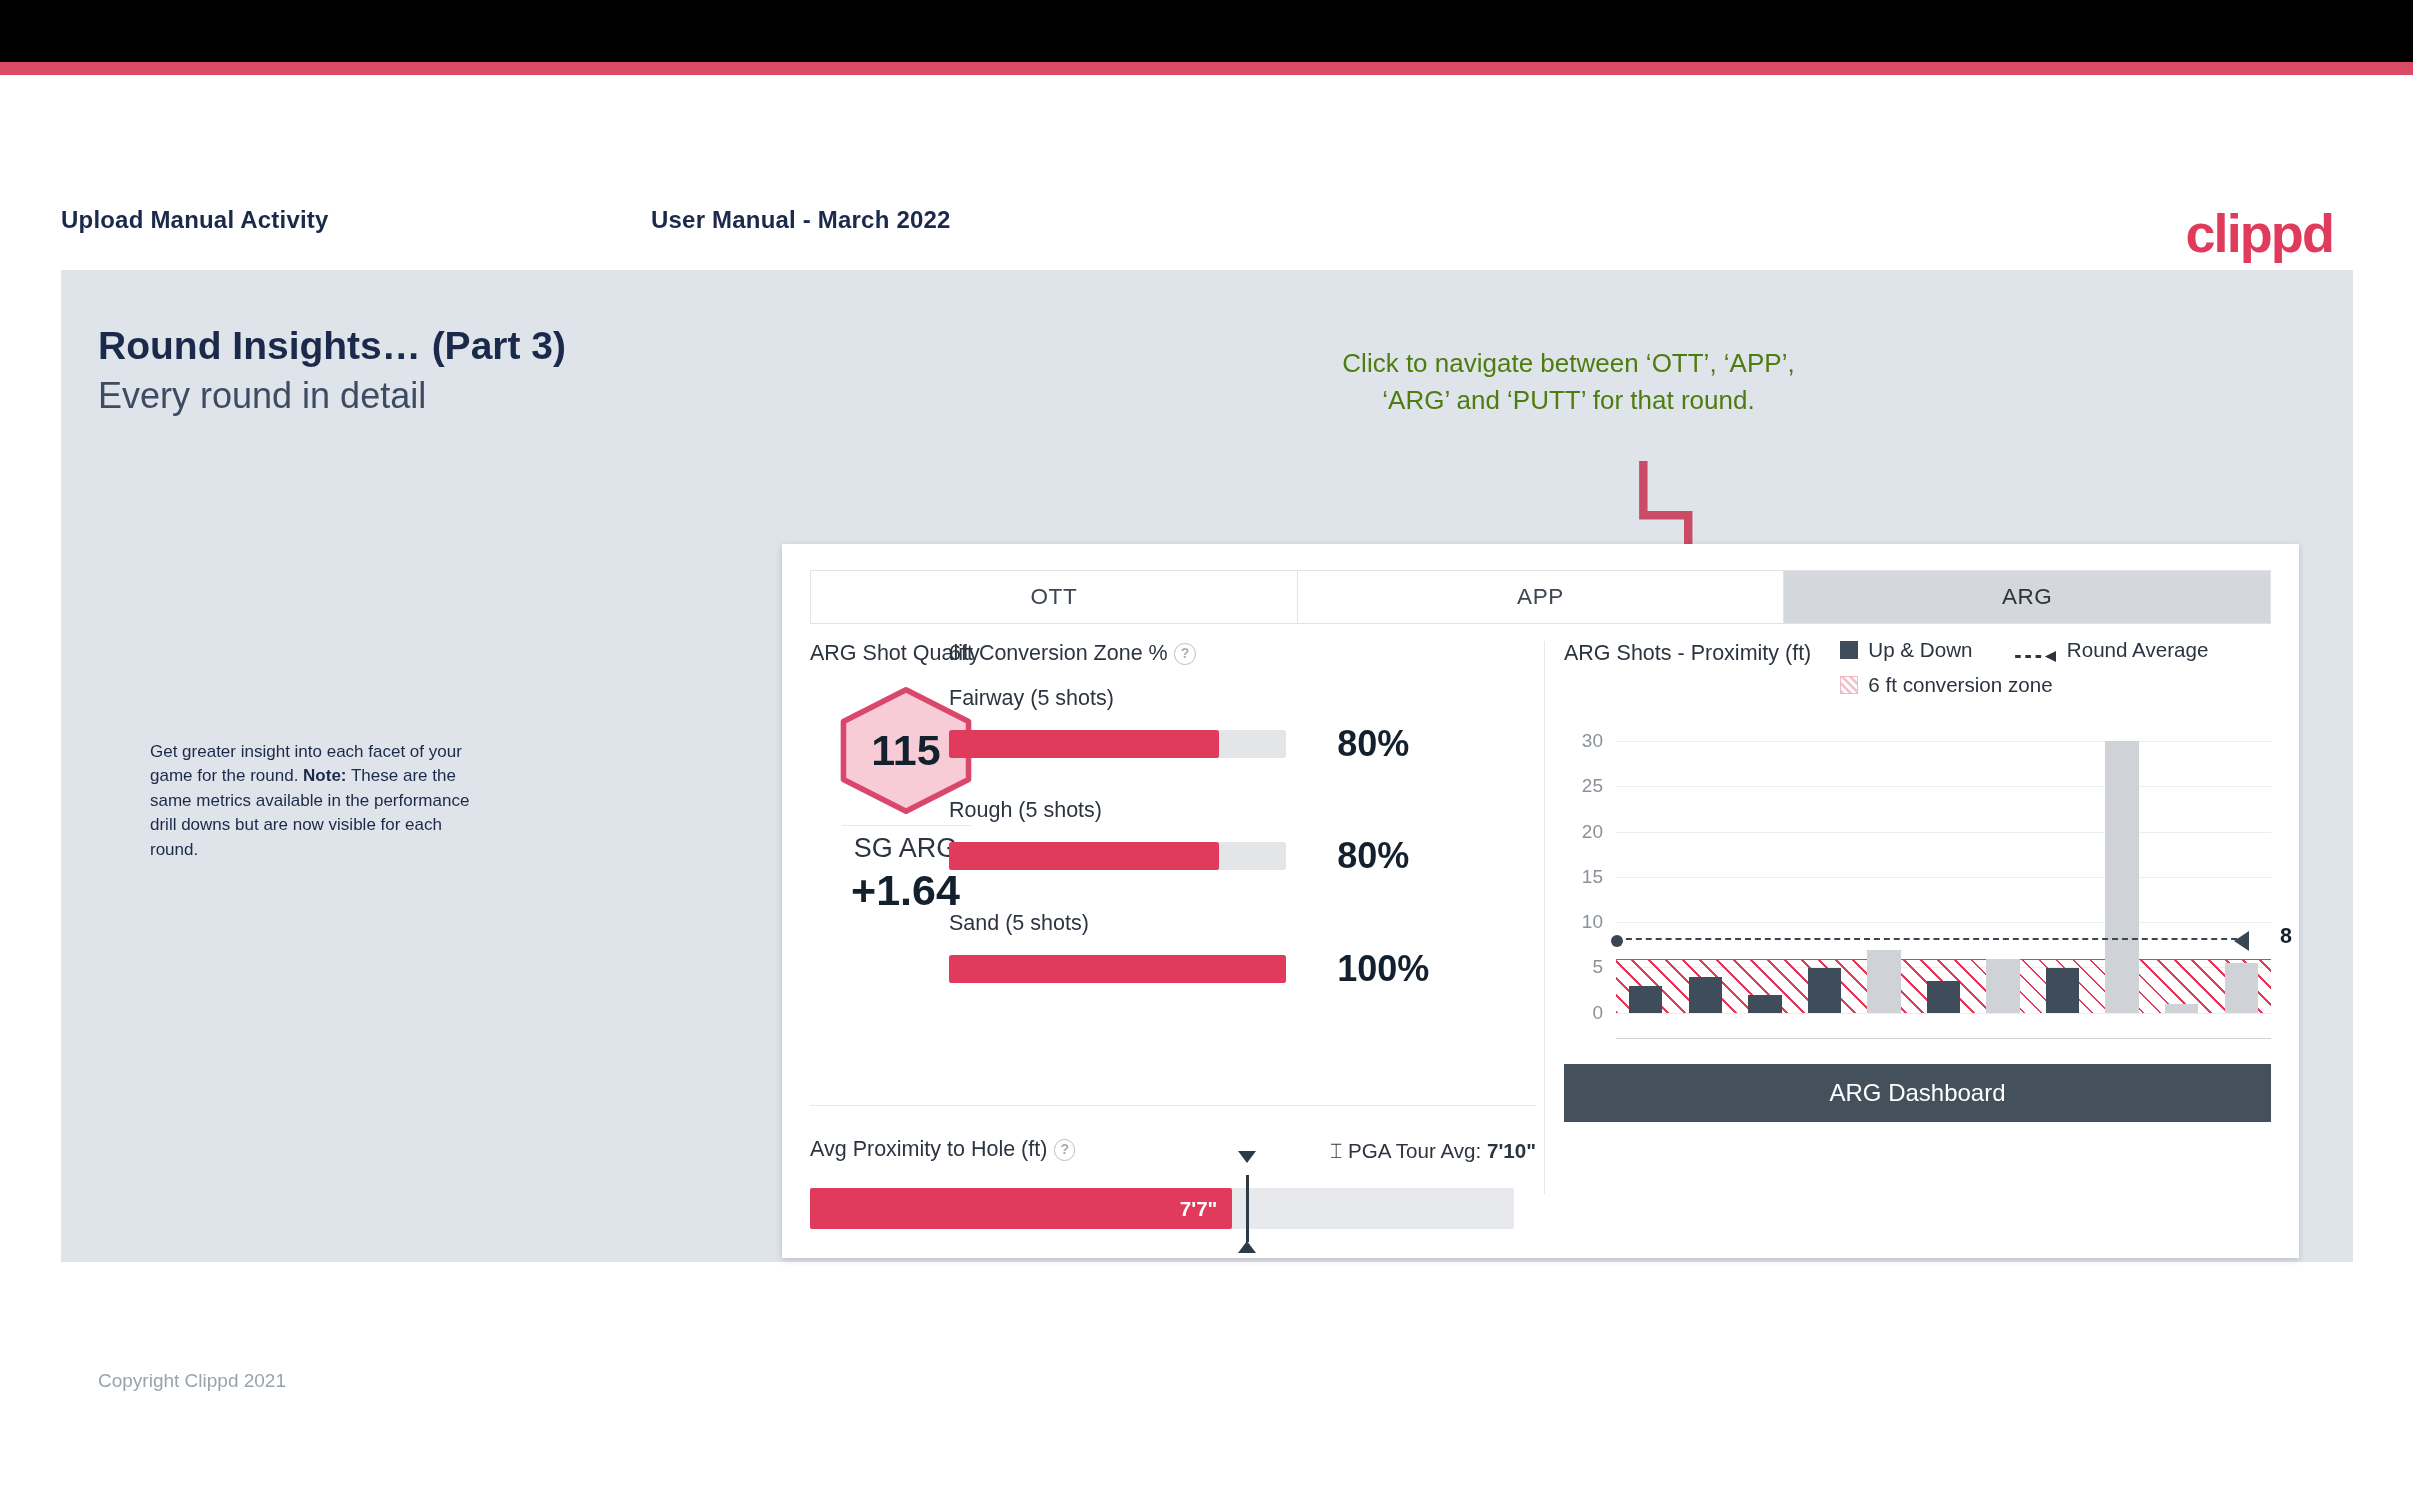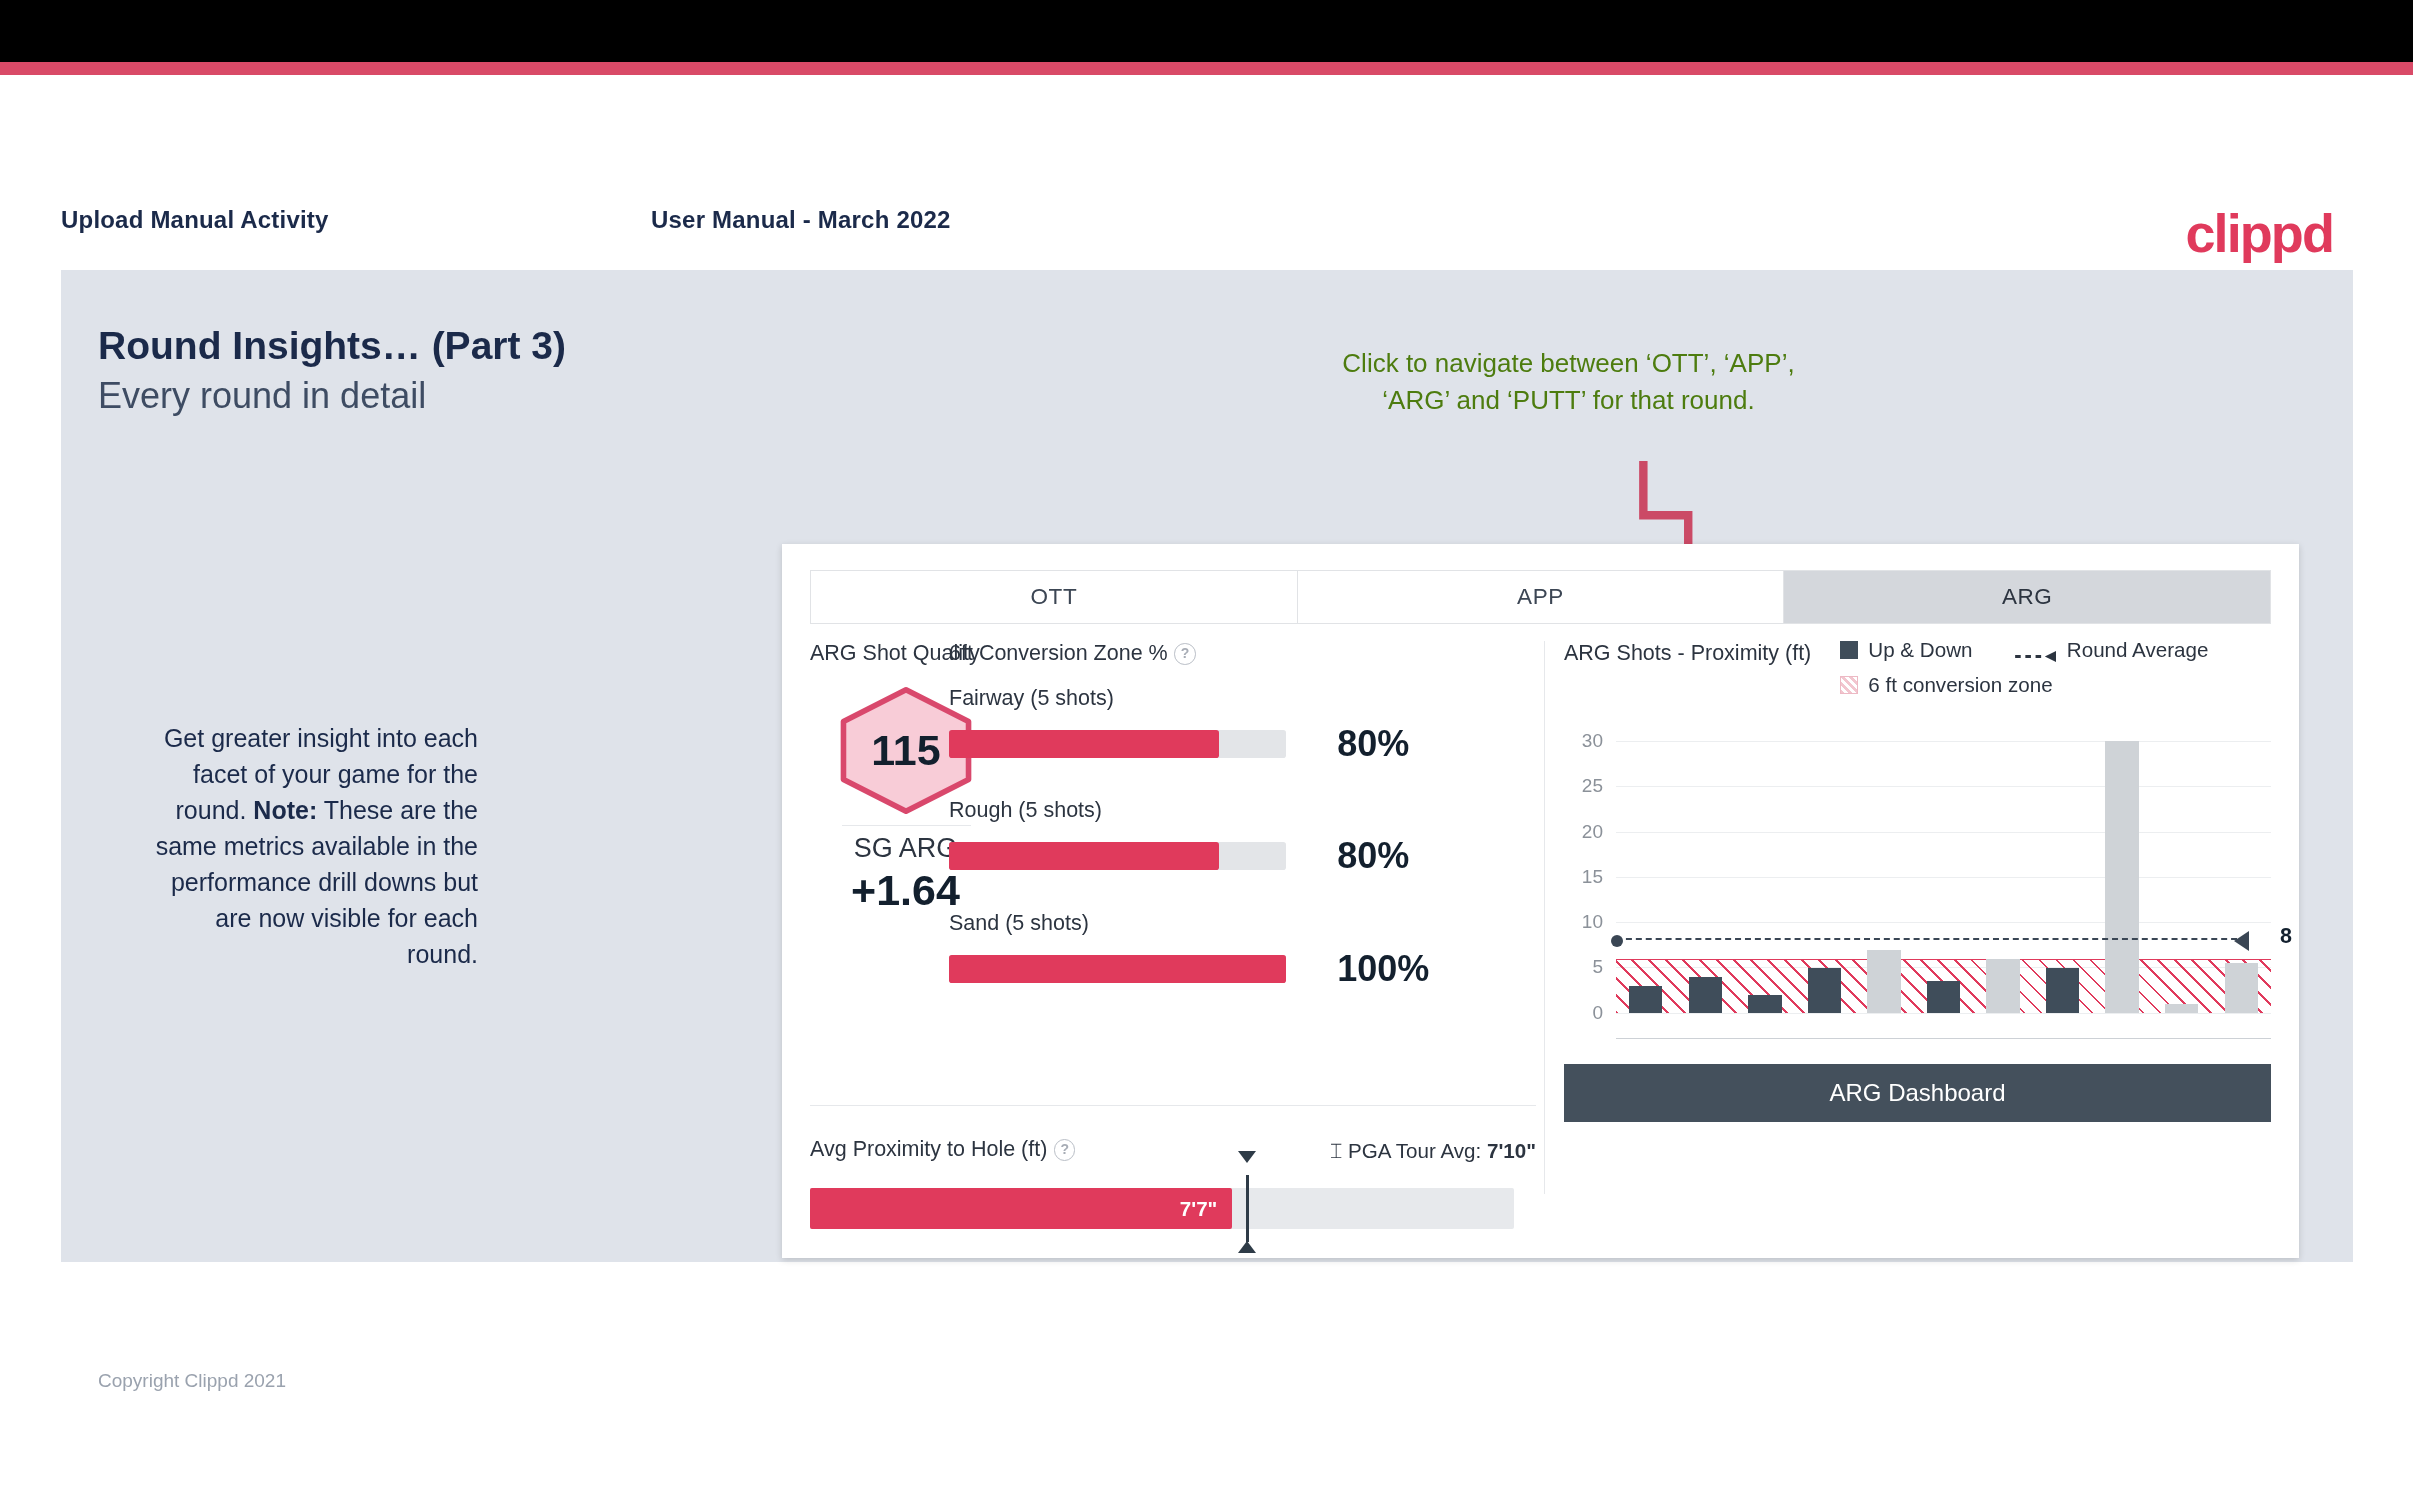--- a/index.html
+++ b/index.html
@@ -26,22 +26,22 @@
 
   #title { position:absolute; left:37px; top:54px; font-size:39px; font-weight:700; color:#1b2a4a; }
   #subtitle { position:absolute; left:37px; top:105px; font-size:36px; font-weight:400; color:#3e4c63; }
 
   
   #callout { position:absolute; left:1236px; top:75px; width:543px; text-align:center;
              font-size:26px; line-height:1.42; color:#4d7c0f; }
   #arrow-svg { position:absolute; left:1573px; top:187px; }
 
   
-  #left-note { position:absolute; left:89px; top:450px; width:328px; text-align:right;
-               font-size:25px; line-height:1.44; color:#1b2a4a; }
+  #left-note { position:absolute; left:89px; top:470px; width:328px; text-align:left;
+               font-size:17px; line-height:1.44; color:#1b2a4a; }
   #left-note b { font-weight:700; }
 
   
   #copyright { position:absolute; left:37px; top:1100px; font-size:19px; color:#9aa2ae; }
 
   
   #card { position:absolute; left:721px; top:274px; width:1517px; height:714px;
           background:#ffffff; box-shadow:0 1.9px 6.6px rgba(0,0,0,.16); }
 
   

